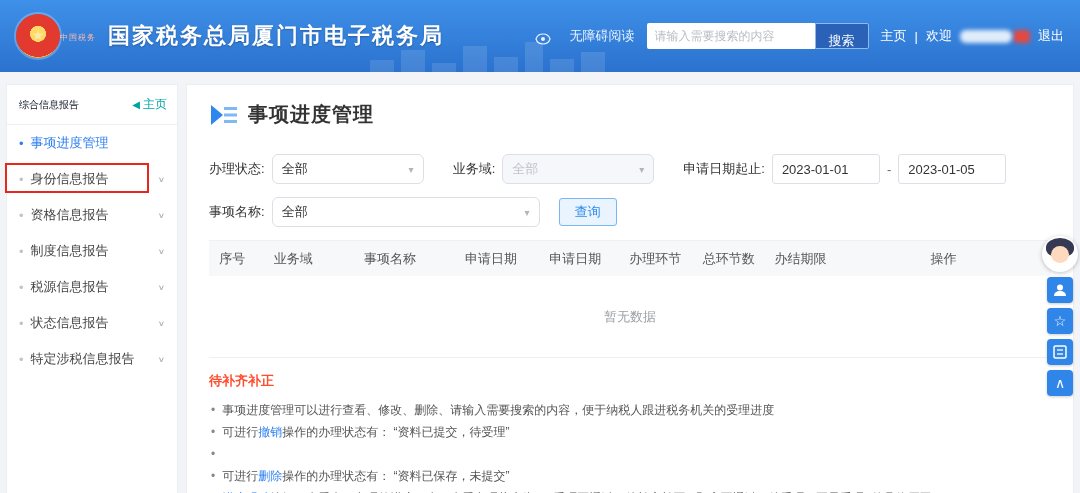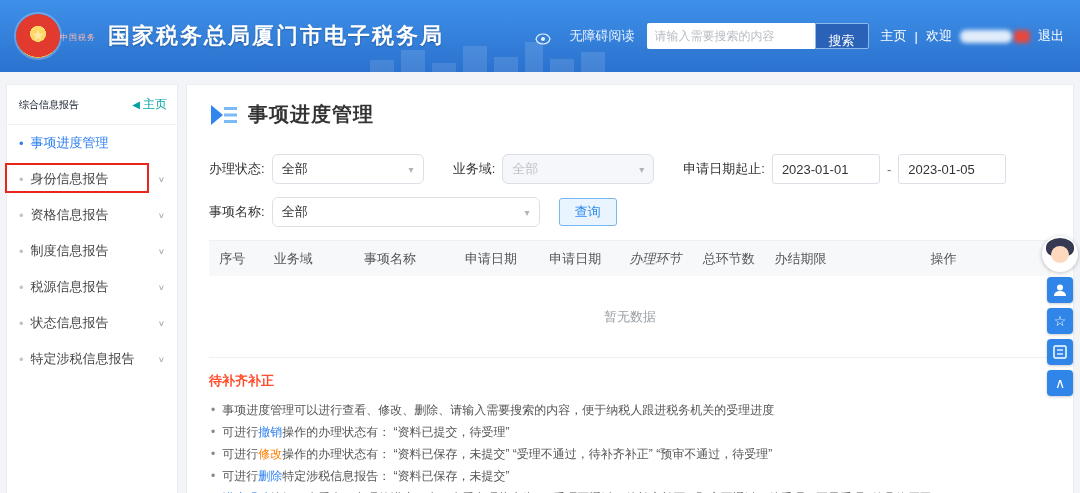--- a/index.html
+++ b/index.html
@@ -214,46 +214,45 @@
     <button class="qbtn">查询</button>
   </div>
 
   <div class="table">
     <div class="thead">
         <div class="th" style="width: 5.5%;">序号</div>
         <div class="th" style="width: 9%;">业务域</div>
         <div class="th" style="width: 14%;">事项名称</div>
         <div class="th" style="width: 10%;">申请日期</div>
         <div class="th" style="width: 10%;">申请日期</div>
-        <div class="th" style="width: 9%; font-style: italic;">办理环节</div>
+        <div class="th" style="width: 9%;">办理环节</div>
         <div class="th" style="width: 8.5%;">总环节数</div>
         <div class="th" style="width: 8.5%;">办结期限</div>
         <div class="th" style="width: 25.5%;">操作</div>
       </div>
     <div class="empty">暂无数据</div>
   </div>
 
   <div class="tips">
     <div class="tips-title">待补齐补正</div>
     <div>
         <div class="tip-line">
           <span class="tbullet">•</span>
           <span><span>事项进度管理可以进行查看、修改、删除、请输入需要搜索的内容，便于纳税人跟进税务机关的受理进度</span></span>
         </div>
         <div class="tip-line">
           <span class="tbullet">•</span>
           <span><span>可进行</span><span class="link">撤销</span><span>操作的办理状态有： “资料已提交，待受理”</span></span>
         </div>
         <div class="tip-line">
           <span class="tbullet">•</span>
-          <span><span>可进行</span><span class="em">修改</span><span>操作的办理状态有： “资料已保存，未提交” “受理不通过，待补齐补正” “预审不通过，待受理”</span></span>
-        </div>
-        <div class="tip-line">
-          <span class="tbullet">•</span>
-          <span><span>可进行</span><span class="link">删除</span><span>特定涉税信息报告： “资料已保存，未提交”</span></span>
+        </div>
+        <div class="tip-line">
+          <span class="tbullet">•</span>
+          <span><span>可进行</span><span class="link">删除</span><span>操作的办理状态有： “资料已保存，未提交”</span></span>
         </div>
         <div class="tip-line">
           <span class="tbullet">•</span>
           <span><span class="link">进度跟踪</span><span>按钮可查看事项办理的进度，也可查看办理状态为： “受理不通过，待补齐补正” “预审不通过，待受理” “不予受理” 的具体原因。</span></span>
         </div>
       </div>
   </div>
 </div>
 
 <div class="floatbar">

